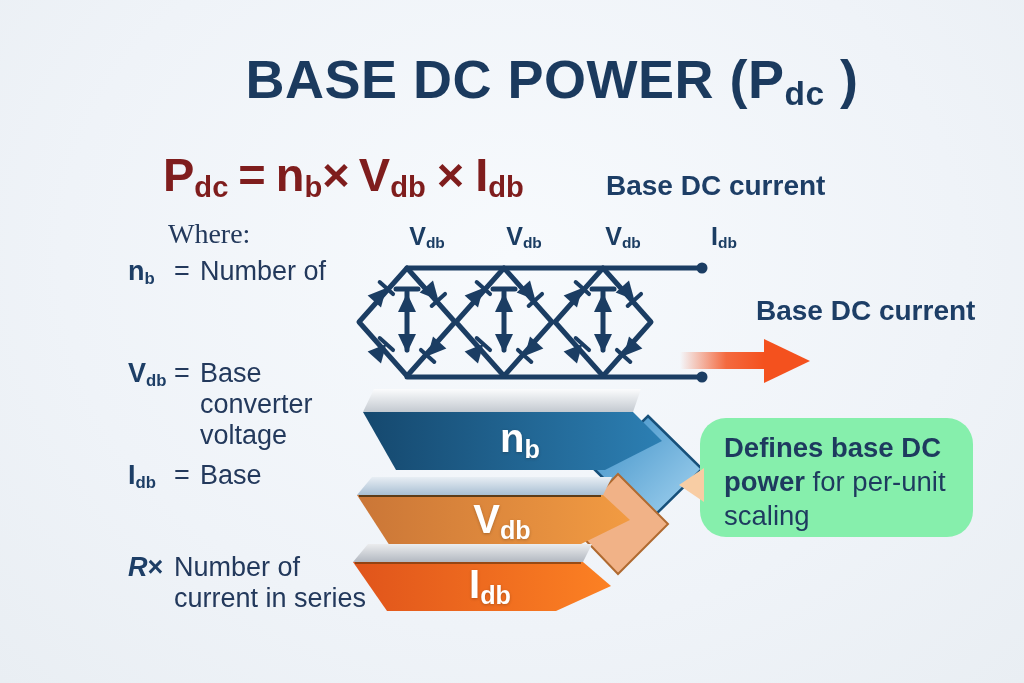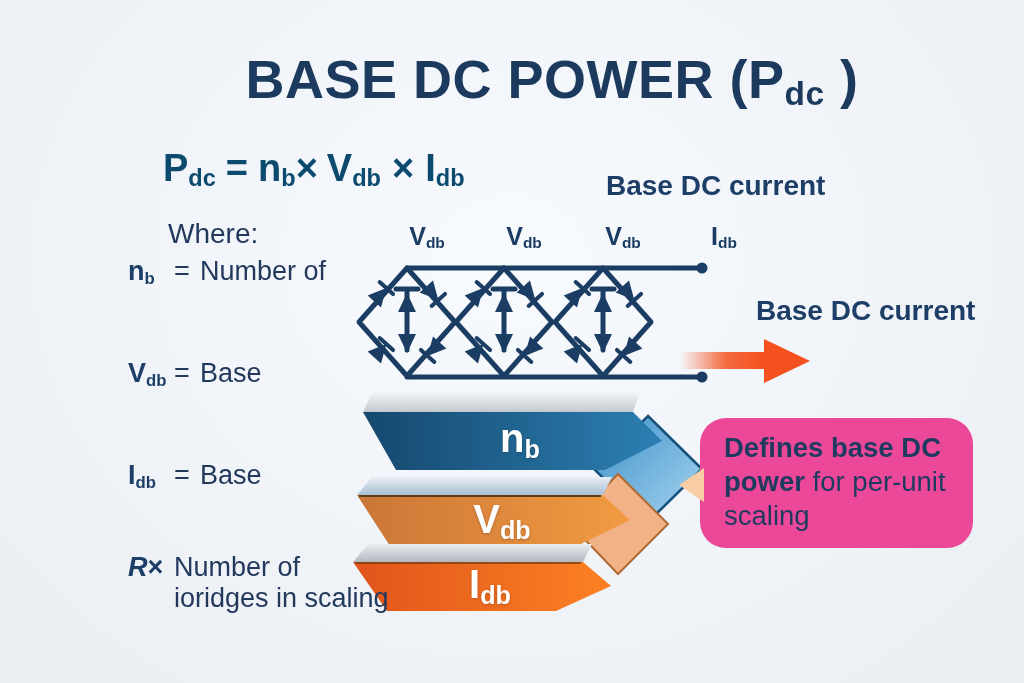--- a/index.html
+++ b/index.html
@@ -7,42 +7,42 @@
     width:1024px;height:683px;position:relative;overflow:hidden;
     font-family:"Liberation Sans",sans-serif;color:#1e3a5f;
     background:radial-gradient(ellipse at 50% 38%, #f7fafd 0%, #eff3f8 62%, #e9eef3 100%);
   }
   .abs{position:absolute;}
   .txt{position:absolute;z-index:2;white-space:nowrap;padding-left:40px;}
   sub.s{font-size:0.62em;vertical-align:-0.22em;font-weight:inherit;line-height:0;}
   
   .title{left:0;top:48px;width:1024px;text-align:center;font-size:54px;font-weight:700;color:#1b3a5e;letter-spacing:.5px;}
   
-  .formula{left:123px;top:147px;font-size:38px;font-weight:700;color:#0c4a6e;}
+  .formula{left:123px;top:147px;font-size:47px;font-weight:700;color:#7f1d1d;}
   .formula .eq{margin:0 10px;}
   .formula .x1{margin-right:9px;}
   .formula .x2{margin:0 11px;}
   .annotation{left:566px;top:170px;font-size:28px;font-weight:700;color:#1d3e66;}
   
-  .where-h{left:128px;top:218px;font-size:28px;color:#23395c;}
+  .where-h{left:128px;top:218px;font-size:28px;color:#23395c;font-family:Liberation Serif, serif;}
   .witem{position:absolute;left:128px;z-index:2;display:flex;font-size:27px;line-height:31px;color:#23395c;}
   .wsym{font-weight:700;min-width:46px;color:#1d3e66;}
   .weq{width:26px;}
   .wlines div{white-space:nowrap;}
   .rsym{font-style:italic;font-weight:600;}
   
   .clabel{font-size:25px;font-weight:700;color:#1b3d63;transform:translateX(-50%);}
   .rlabel{left:716px;top:295px;font-size:28px;font-weight:700;color:#1d3e66;}
   
   .blabel{font-size:40px;font-weight:700;color:#ffffff;transform:translateX(-50%);
           text-shadow:0 1px 3px rgba(40,20,0,.28);}
   .blabel sub.s{font-size:0.63em;}
   
-  .bubble{left:700px;top:418px;width:233px;min-height:102px;background:#ec4899;border-radius:26px;
-          padding:13px 16px 15px 24px;z-index:2;font-size:27.5px;line-height:34px;color:#1e3a5f;
+  .bubble{left:700px;top:418px;width:233px;min-height:102px;background:#86efac;border-radius:26px;
+          padding:13px 16px 4px 24px;z-index:2;font-size:27.5px;line-height:34px;color:#1e3a5f;
           white-space:normal;}
   .bubble:before{content:"";position:absolute;left:-21px;top:50px;width:0;height:0;
           border-top:17px solid transparent;border-bottom:17px solid transparent;
           border-right:25px solid #f8cda4;}
   .bubble b{font-weight:700;}
   svg.layer{position:absolute;left:0;top:0;z-index:1;}
 </style>
 </head>
 <body>
 
@@ -146,36 +146,38 @@
   <div class="wlines">
     <div>Number of</div>
   </div>
 </div>
 
 <div class="witem" style="top:358px">
   <span class="wsym"><span>V</span><sub class="s">db</sub></span>
   <span class="weq">=</span>
   <div class="wlines">
     <div>Base</div>
+    <div>converter</div>
+    <div>voltage</div>
   </div>
 </div>
 
 <div class="witem" style="top:460px">
   <span class="wsym"><span>I</span><sub class="s">db</sub></span>
   <span class="weq">=</span>
   <div class="wlines">
     <div>Base</div>
   </div>
 </div>
 
 <div class="witem" style="top:552px">
   <span class="wsym"><span class="rsym">R</span><span>×</span></span>
   <div class="wlines">
     <div>Number of</div>
-    <div>ioridges in scaling</div>
+    <div>current in series</div>
   </div>
 </div>
 
 <span class="txt clabel" style="left:407px;top:222px"><span>V</span><sub class="s">db</sub></span>
 <span class="txt clabel" style="left:504px;top:222px"><span>V</span><sub class="s">db</sub></span>
 <span class="txt clabel" style="left:603px;top:222px"><span>V</span><sub class="s">db</sub></span>
 <span class="txt clabel" style="left:704px;top:222px"><span>I</span><sub class="s">db</sub></span>
 
 <div class="txt rlabel">Base DC current</div>
 

